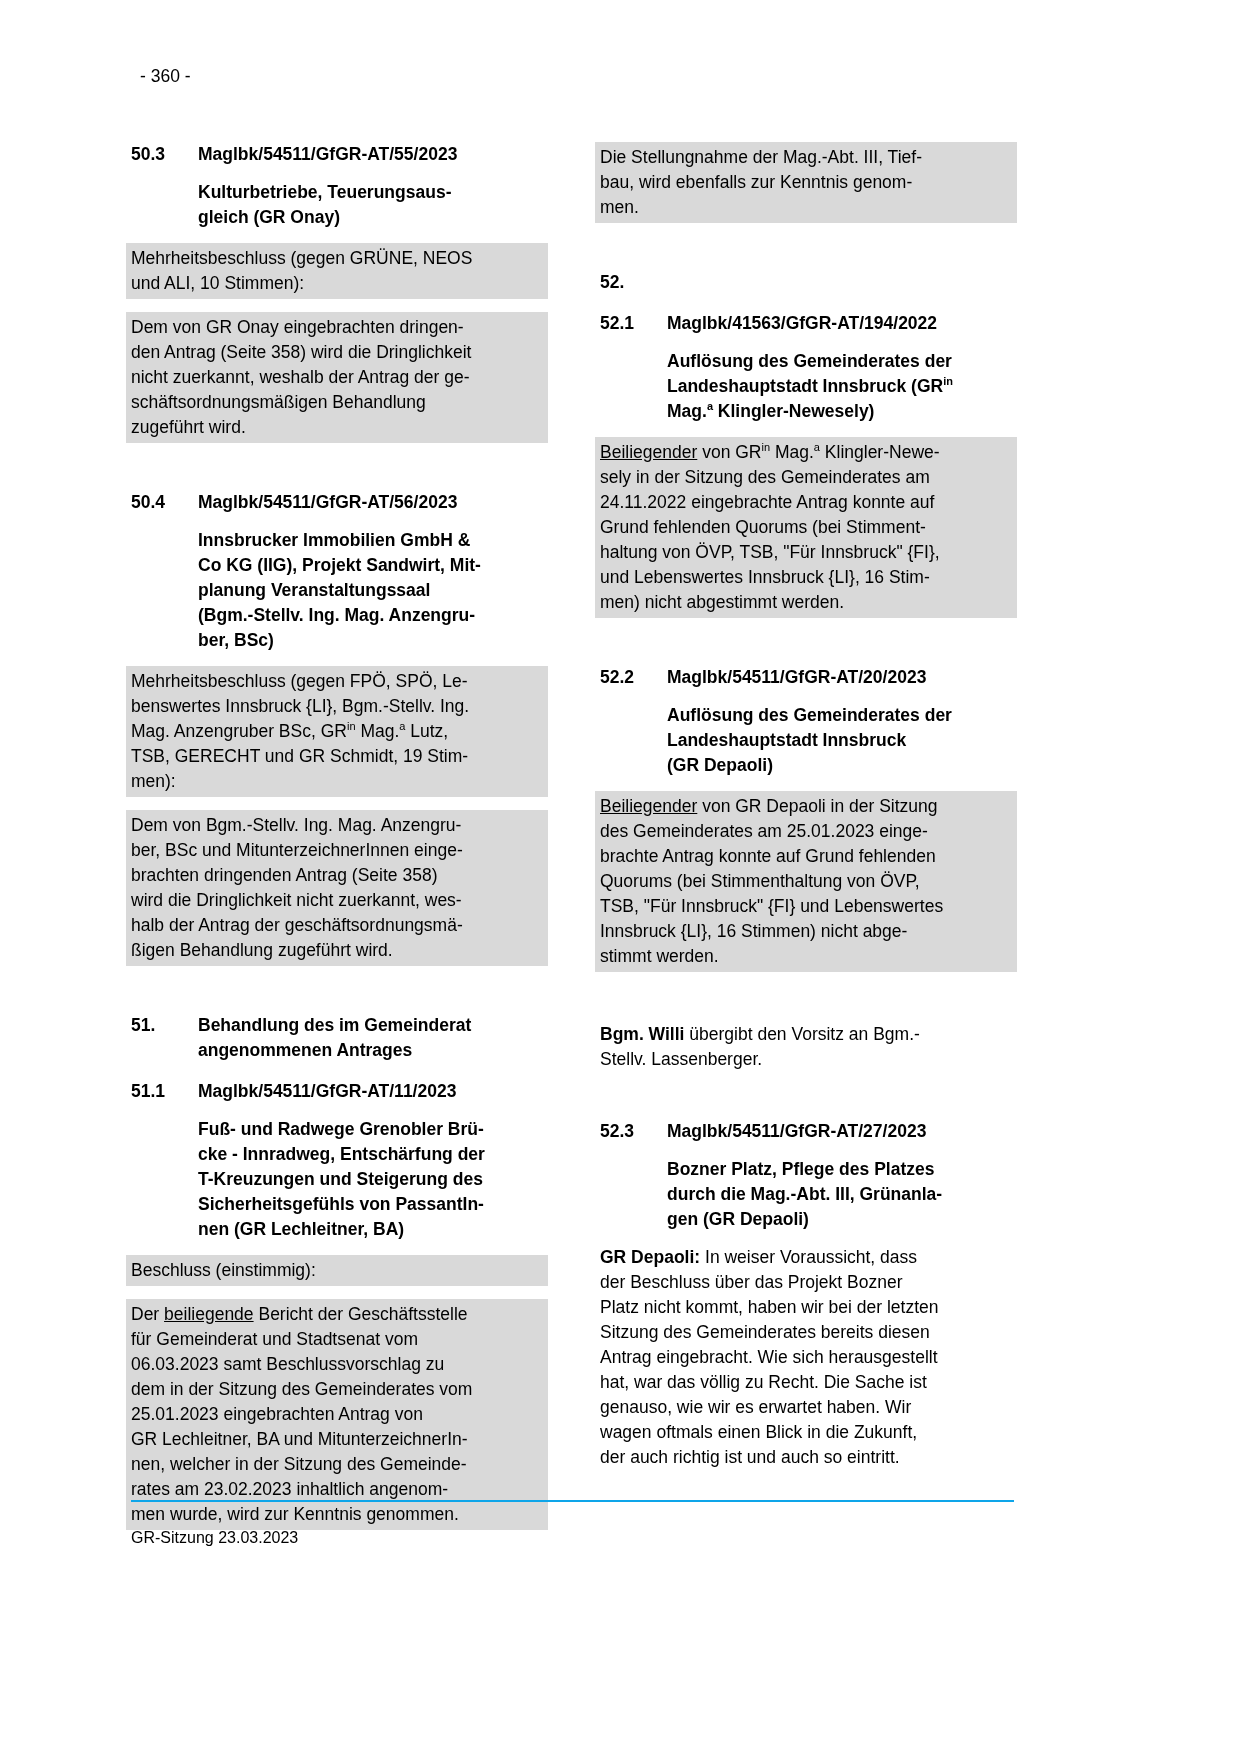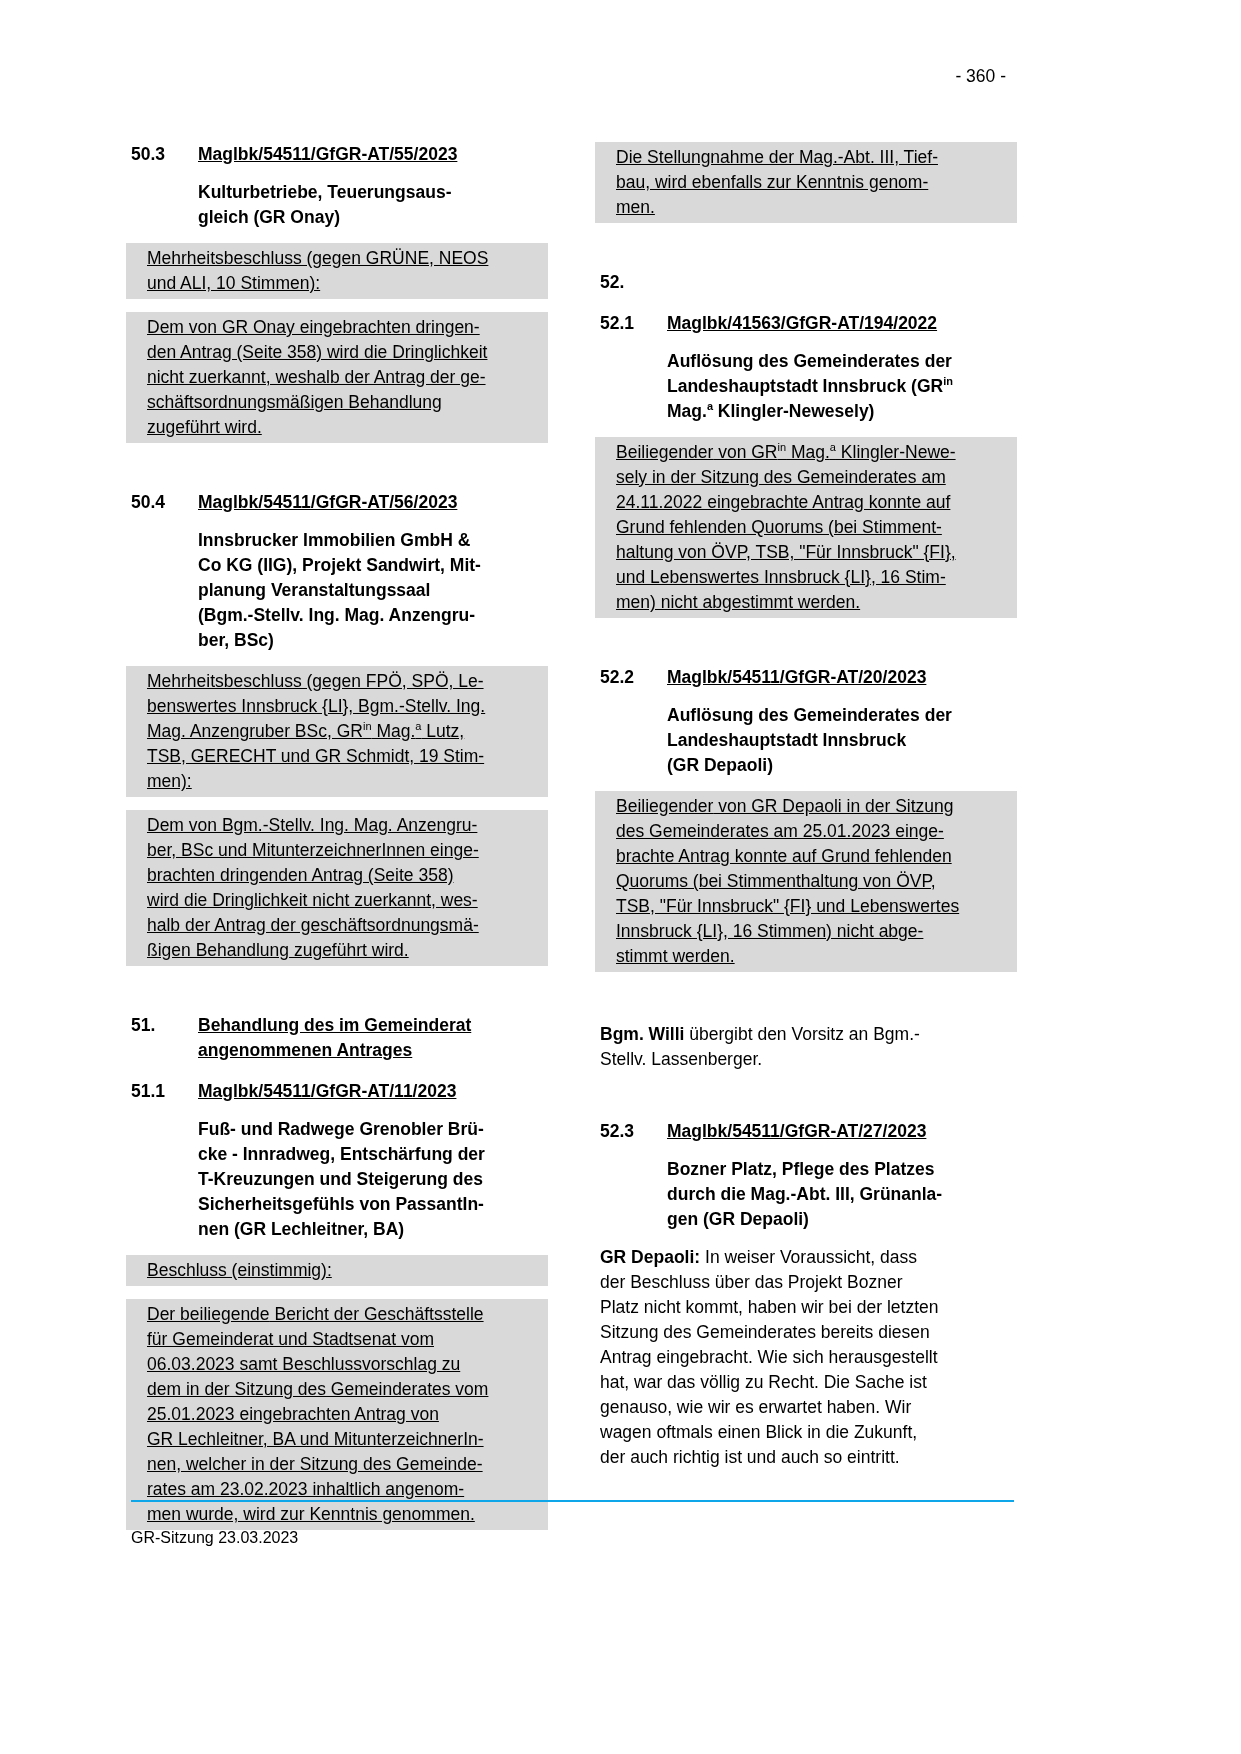--- a/index.html
+++ b/index.html
@@ -2,31 +2,31 @@
 <html style="--hl: #d9d9d9;"><head>
 <meta charset="utf-8">
 <style>
   * { margin:0; padding:0; box-sizing:border-box; }
   html,body { width:1241px; height:1754px; background:#ffffff; }
   body {
     font-family:"Liberation Sans","DejaVu Sans",sans-serif;
     font-size:17.5px; line-height:25px; color:#000;
     position:relative; overflow:hidden;
   }
-  .page-number { position:absolute; top:64px; left:123px; width:883px; text-align:right; }
+  .page-number { position:absolute; top:64px; left:140px; width:883px; text-align:left; }
   .content { position:absolute; left:131px; top:142px; display:flex; gap:55px; }
   .col { width:414px; }
   .block { margin-top:13px; white-space:pre-wrap; }
   .col .block:first-child { margin-top:0; }
   .heading, .section { margin-top:47px; display:flex; font-weight:bold; white-space:normal; }
   .section + .heading { margin-top:16px; }
   .num { flex:0 0 67px; }
-  .htext { flex:1; white-space:pre-wrap;text-decoration:underline; }
+  .htext { flex:1; white-space:pre-wrap; }
   .title { font-weight:bold; padding-left:67px; }
-  .hl { background:var(--hl,#d9d9d9); padding:3px 21px; margin-left:-5px; margin-right:-3px;text-decoration:underline; }
+  .hl { background:var(--hl,#d9d9d9); padding:3px 5px; margin-left:-5px; margin-right:-3px; }
   .gap { margin-top:50px; }
   .b { font-weight:bold; }
   .u { text-decoration:underline;margin-top:35px; }
   sup { font-size:11px; line-height:0; vertical-align:super; }
   .footer { position:absolute; left:131px; top:1500px; width:883px;
             border-top:2px solid #0ea5e9; padding-top:23px; font-size:16px; }
 </style>
 </head>
 <body>
 

